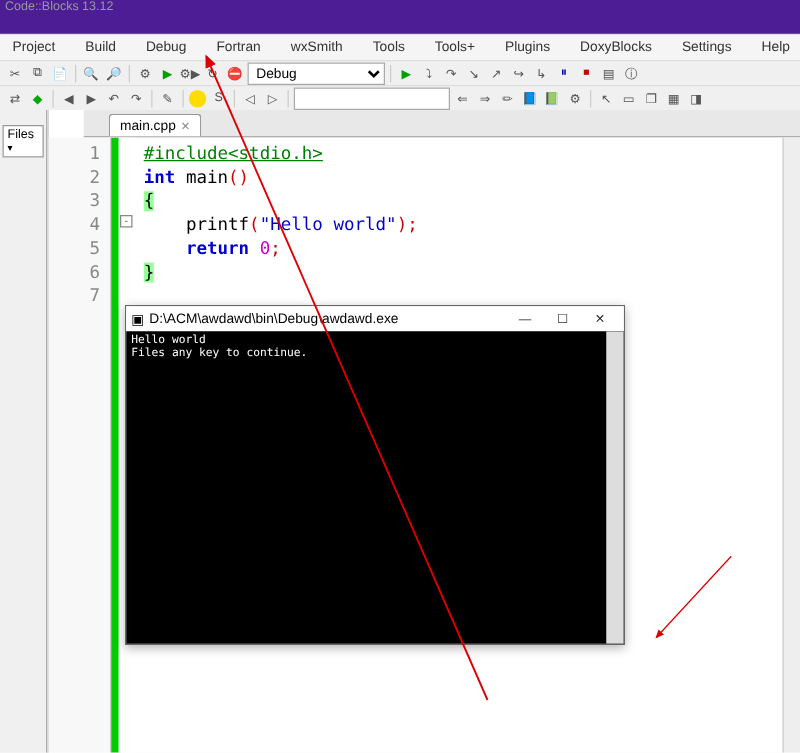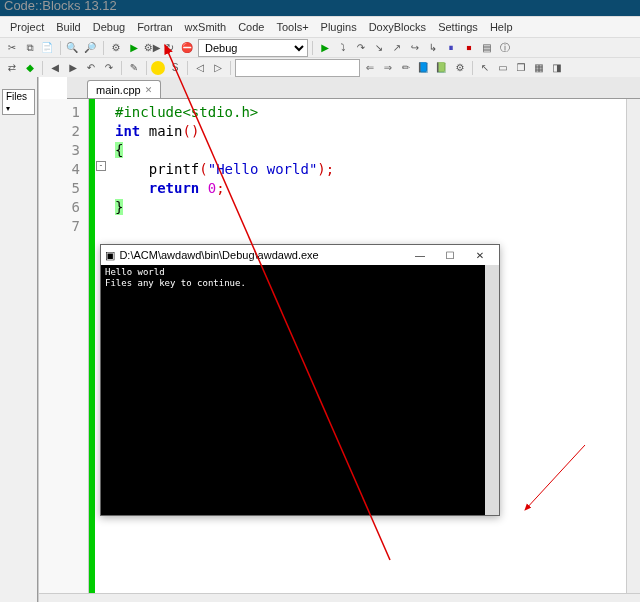--- a/index.html
+++ b/index.html
@@ -1,39 +1,39 @@
 <!DOCTYPE html>
 <html><head>
 <meta charset="utf-8">
 <style>
   * { box-sizing: border-box; margin: 0; padding: 0; }
   body { font-family: Tahoma, sans-serif; font-size: 11px; background: #f0f0f0; width: 640px; height: 602px; overflow: hidden; position: relative; }
-  .titlebar { background: #0c4a6e; height: 17px; border-bottom: 1px solid #ddd; color: #999; padding-left: 4px; font-size: 13px; line-height: 12px; }
-  .menubar { background: #f5f5f5; height: 20px; display: flex; align-items: center; padding: 0 4px; gap: 0; }
+  .titlebar { background: #4c1d95; height: 28px; border-bottom: 1px solid #ddd; color: #999; padding-left: 4px; font-size: 10px; line-height: 12px; }
+  .menubar { background: #f5f5f5; height: 20px; display: flex; align-items: center; padding: 0 4px; gap: 12px; }
   .menubar span { padding: 2px 6px; color: #333; cursor: default; }
   .toolbar { background: #f0f0f0; height: 20px; display: flex; align-items: center; padding: 0 4px; gap: 2px; border-top: 1px solid #ddd; }
   .tbtn { width: 16px; height: 16px; display: flex; align-items: center; justify-content: center; font-size: 10px; color: #555; cursor: default; }
   .tsep { width: 1px; height: 14px; background: #ccc; margin: 0 2px; }
   .combo { height: 18px; border: 1px solid #aaa; background: #fff; font-size: 11px; padding: 0 2px; }
   .main { display: flex; height: 530px; }
   .sidebar { width: 38px; background: #f0f0f0; border-right: 1px solid #999; padding: 2px; }
   .sidetab { writing-mode: horizontal-tb; background: #fff; border: 1px solid #999; font-size: 10px; padding: 1px 3px; margin-top: 10px; }
   .editor-area { flex: 1; background: #fff; border-left: 1px solid #ccc; display: flex; flex-direction: column; position: relative; }
   .tabbar { height: 22px; background: #e8e8e8; display: flex; align-items: flex-end; padding-left: 20px; border-bottom: 1px solid #999; margin-left: 28px; }
   .tab { background: #fff; border: 1px solid #999; border-bottom: none; padding: 2px 8px; font-size: 11px; display: flex; align-items: center; gap: 4px; height: 18px; border-radius: 3px 3px 0 0; }
   .tab-close { color: #888; font-size: 9px; cursor: default; }
   .code-container { flex: 1; display: flex; background: #fff; font-family: Consolas, monospace; font-size: 14px; overflow: hidden; position: relative; }
   .gutter { width: 50px; text-align: right; padding: 4px 8px 4px 4px; color: #888; border-right: 1px solid #ccc; background: #f8f8f8; line-height: 19px; }
   .gutter div { height: 19px; }
   .margin { width: 6px; background: #0c0; }
   .fold-col { width: 14px; background:#fff; position:relative; }
   .fold-box { position:absolute; left:1px; width:10px; height:10px; border:1px solid #888; font-size:8px; line-height:8px; text-align:center; color:#555; background:#fff; }
   .code-lines { flex: 1; padding: 4px 6px; line-height: 19px; position:relative; }
   .code-lines div { height: 19px; white-space: pre; }
-  .kw-pre { color: #008000; }
+  .kw-pre { color: #008000; text-decoration: underline; }
   .kw-blue { color: #0000cc; font-weight: bold; }
   .paren { color: #cc0000; }
   .brace-y { color: #000; background: #9f9; }
   .str { color: #0000cc; }
   .num { color: #cc00cc; }
   .semi { color: #cc0000; }
   .scrollbar-v { position:absolute; right:0; top:0; bottom:0; width:14px; background:#eee; border-left:1px solid #ccc; }
   .scrollbar-h { position:absolute; left:0; right:0; bottom:0; height:14px; background:#eee; border-top:1px solid #ccc; }
   
   .console-win { position: absolute; left: 100px; top: 244px; width: 400px; height: 272px; background: #fff; border: 1px solid #666; box-shadow: 0 2px 8px rgba(0,0,0,0.3); display:flex; flex-direction:column; }
@@ -51,21 +51,21 @@
 <div class="titlebar">
   <span>Code::Blocks 13.12</span>
 </div>
 
 <div class="menubar">
   <span>Project</span>
   <span>Build</span>
   <span>Debug</span>
   <span>Fortran</span>
   <span>wxSmith</span>
-  <span>Code</span>
+  <span>Tools</span>
   <span>Tools+</span>
   <span>Plugins</span>
   <span>DoxyBlocks</span>
   <span>Settings</span>
   <span>Help</span>
 </div>
 
 <div class="toolbar">
   <div class="tbtn">✂</div>
   <div class="tbtn">⧉</div>

